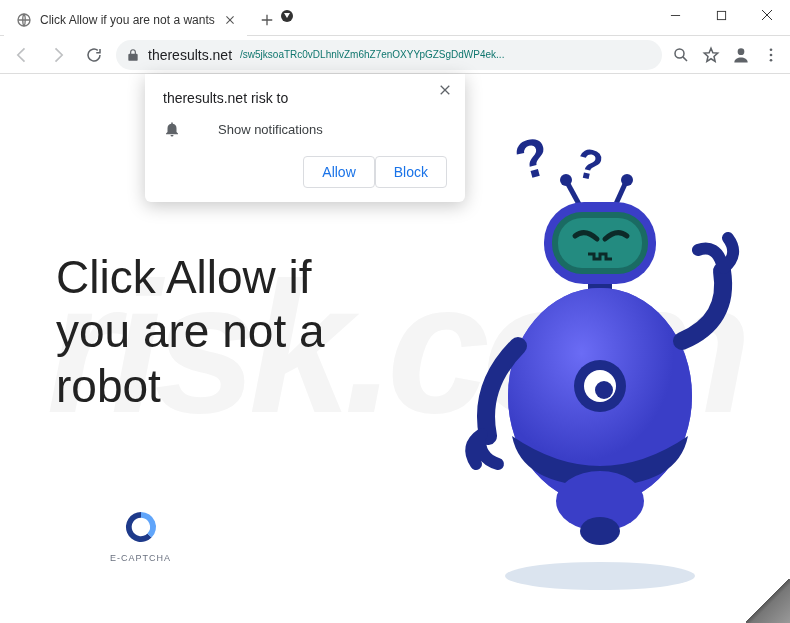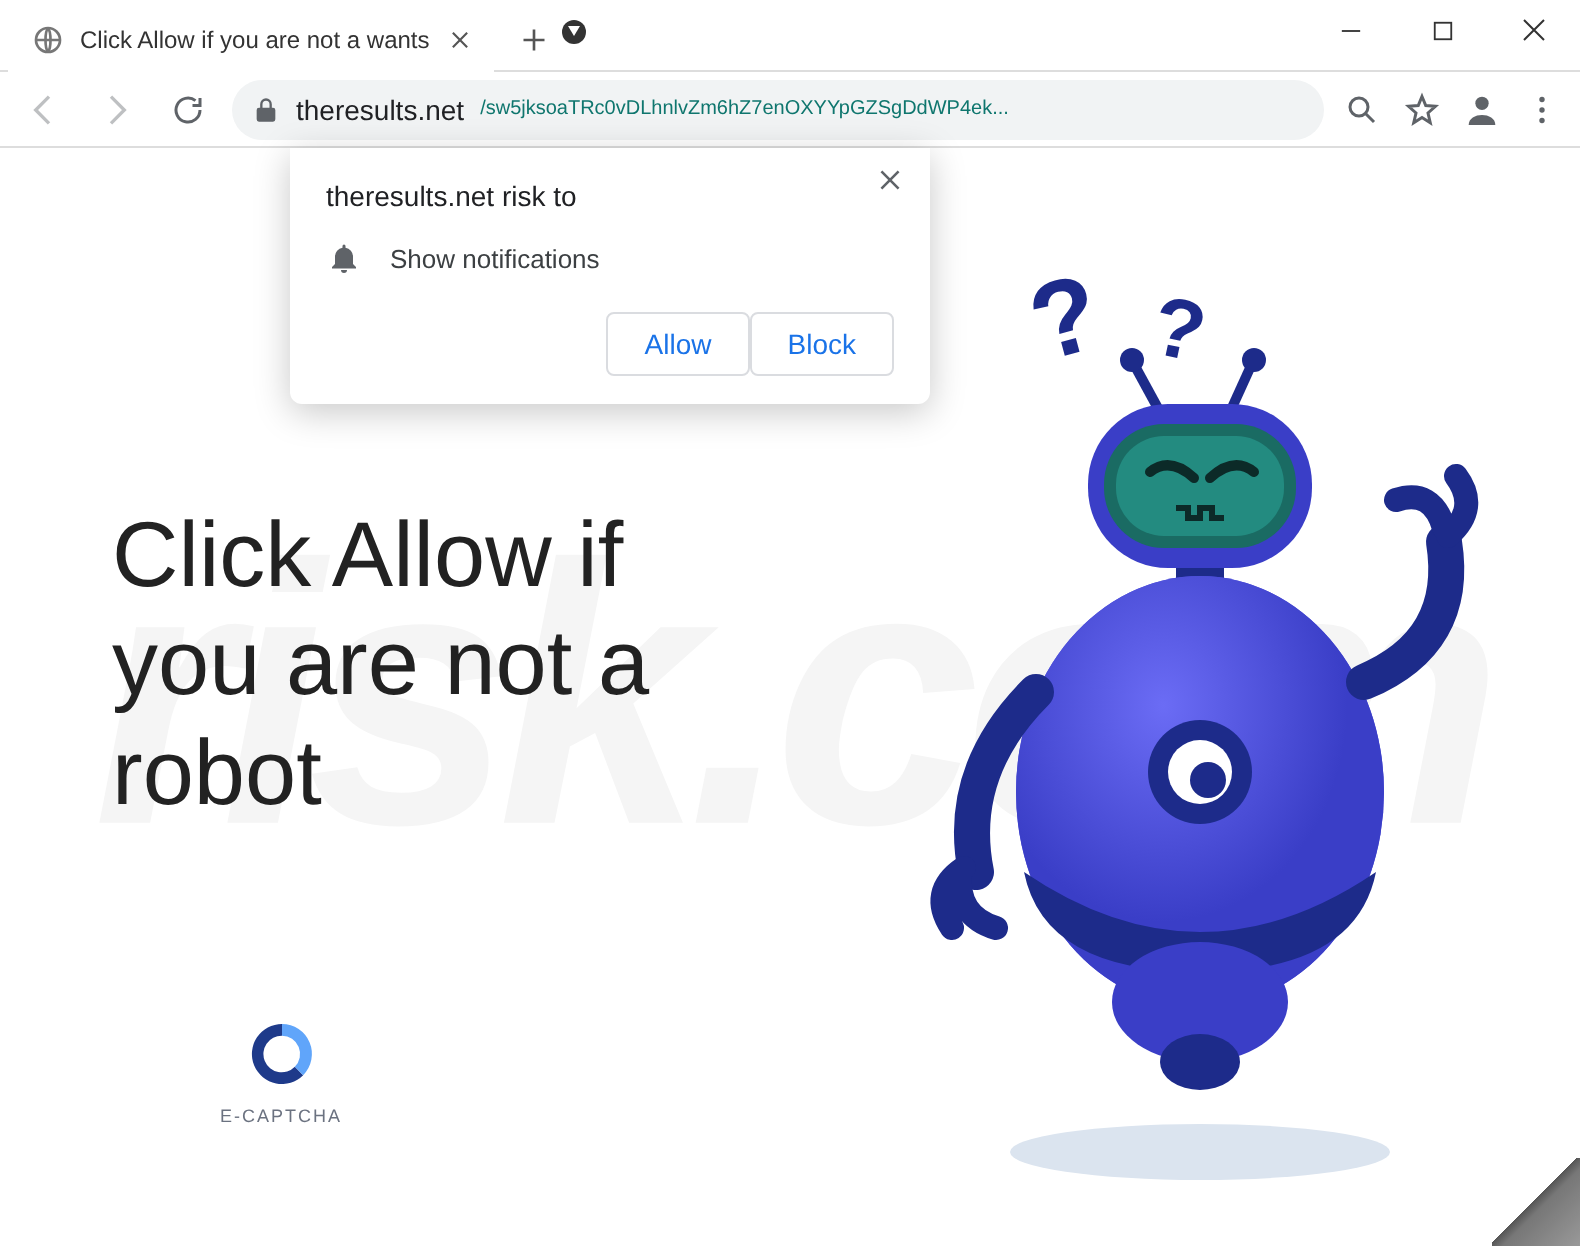--- a/index.html
+++ b/index.html
@@ -44,21 +44,21 @@
     .badge-text { font-size: 9px; letter-spacing: 1px; color: #6b7280; }
     
     
     .robot { position: absolute; right: 50px; top: 62px; width: 280px; height: 460px; z-index: 2; }
     
     
     .prompt { position: absolute; left: 145px; top: 0; width: 320px; background: #fff; box-shadow: 0 4px 18px rgba(0,0,0,.22); border-radius: 0 0 6px 6px; padding: 16px 18px 14px 18px; z-index: 10; }
     .prompt-title { font-size: 14px; color: #202124; margin-bottom: 14px; }
     .prompt-row { display: flex; align-items: center; gap: 14px; margin-bottom: 18px; }
     .bell { width: 18px; height: 18px; color: #5f6368; }
-    .prompt-row-text { font-size: 13px; color: #3c4043; }
+    .prompt-row-text { font-size: 13px; color: #3c4043; margin-left: 23px; }
     .prompt-btns { display: flex; justify-content: flex-end; }
     .pbtn { padding: 7px 18px; border: 1px solid #dadce0; background: #fff; border-radius: 4px; font-size: 14px; color: #1a73e8; cursor: pointer; }
     .prompt-close { position: absolute; right: 10px; top: 10px; cursor: pointer; width: 16px; height: 16px; }
     
     
     .corner { position: absolute; right: 0; bottom: 0; width: 44px; height: 44px; background: linear-gradient(135deg, transparent 48%, #555 48%, #777 56%, #999 100%); z-index: 20; }
     
     svg { display: block; }
   </style>
 </head>

